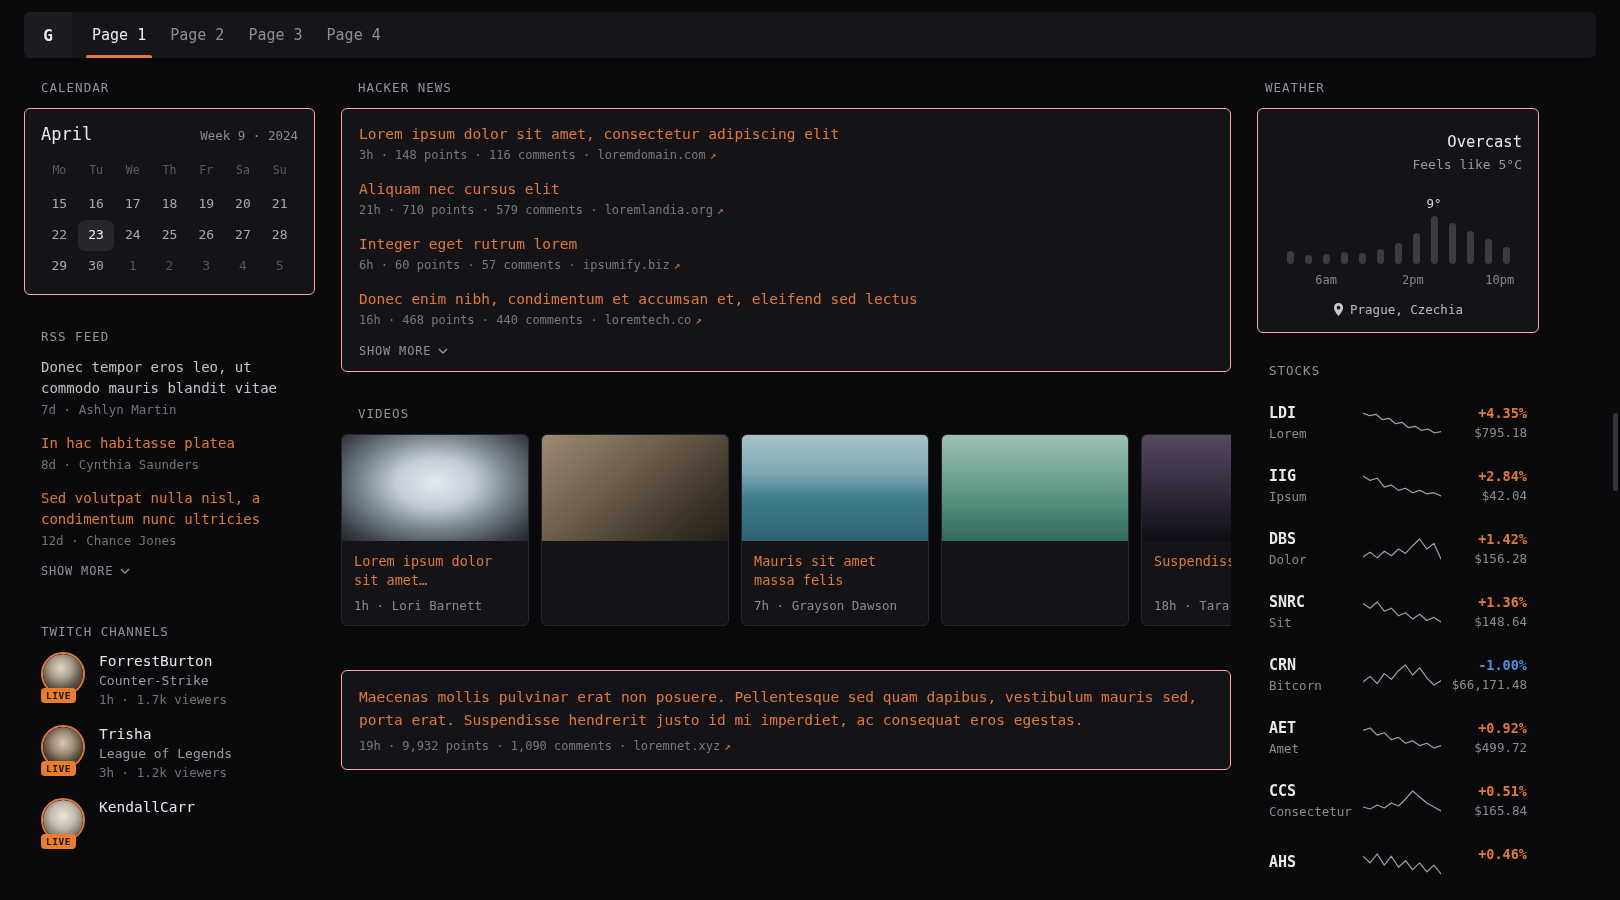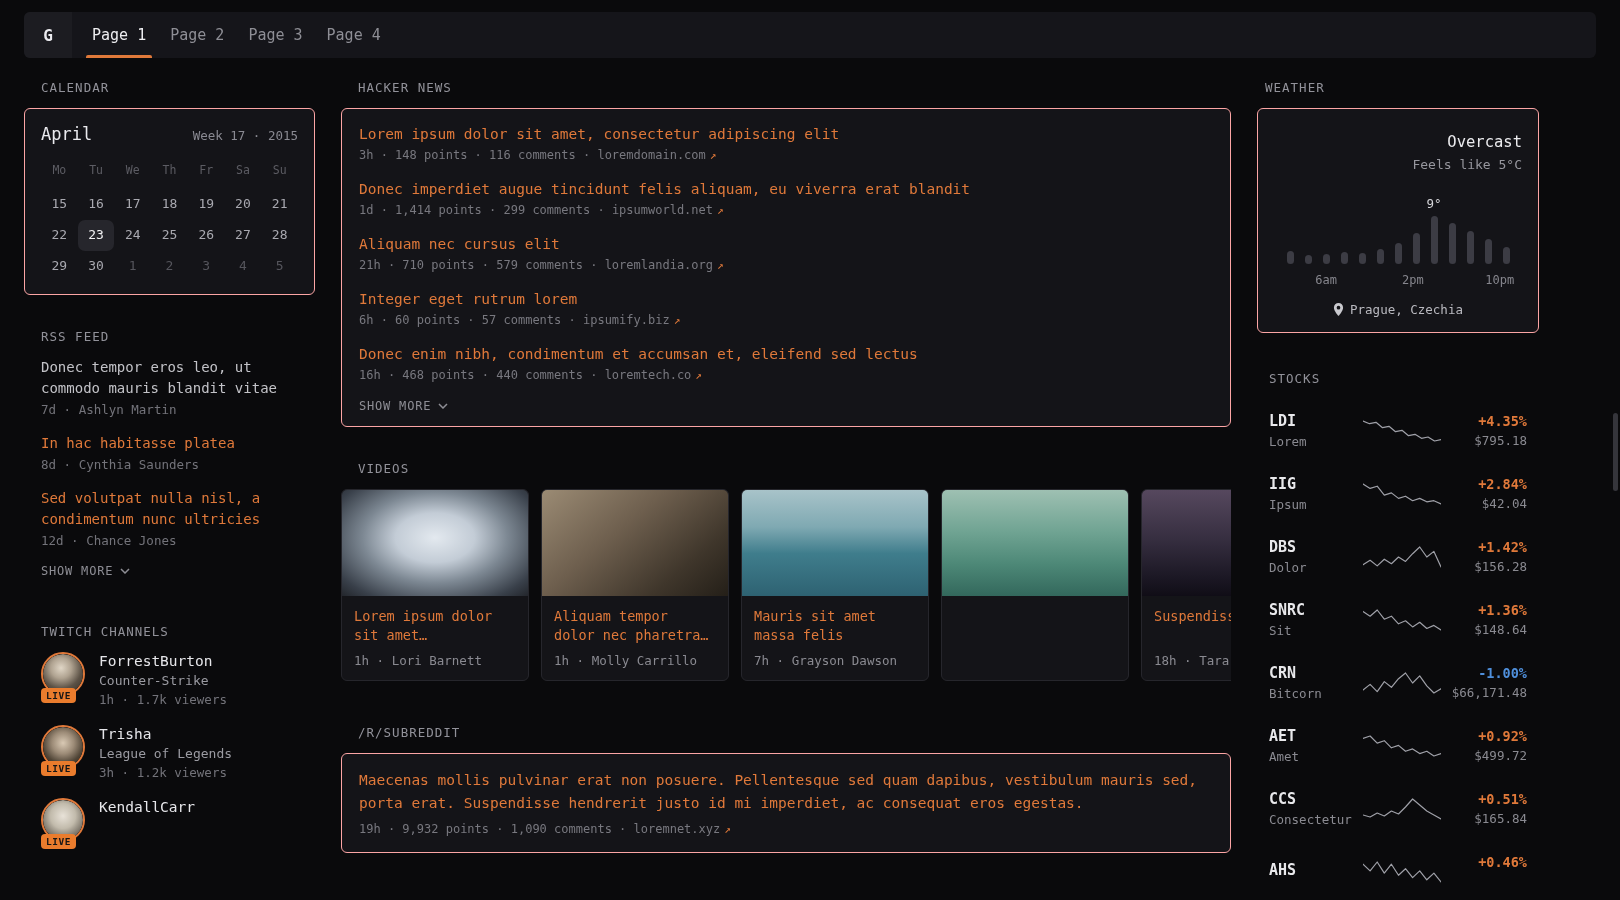--- a/index.html
+++ b/index.html
@@ -114,21 +114,21 @@
 
 <div class="main">
 
   <div>
 
     <div class="section">
       <div class="section-title">CALENDAR</div>
       <div class="card cal">
         <div class="cal-head">
           <div class="cal-month">April</div>
-          <div class="cal-week">Week 17 · 2015</div>
+          <div class="cal-week">Week 9 · 2024</div>
         </div>
         <div class="cal-grid">
           <span class="cal-dow">Mo</span>
           <span class="cal-dow">Tu</span>
           <span class="cal-dow">We</span>
           <span class="cal-dow">Th</span>
           <span class="cal-dow">Fr</span>
           <span class="cal-dow">Sa</span>
           <span class="cal-dow">Su</span>
           <span class="cal-day">15</span>
@@ -229,24 +229,20 @@
   <div>
 
     <div class="section">
       <div class="section-title">HACKER NEWS</div>
       <div class="card hn">
         <div class="hn-item">
           <div class="hn-title">Lorem ipsum dolor sit amet, consectetur adipiscing elit</div>
           <div class="hn-meta"><span>3h · 148 points · 116 comments · </span><span class="hn-domain">loremdomain.com</span><span class="ext"></span></div>
         </div>
         <div class="hn-item">
-          <div class="hn-title">Donec imperdiet augue tincidunt felis aliquam, eu viverra erat blandit</div>
-          <div class="hn-meta"><span>1d · 1,414 points · 299 comments · </span><span class="hn-domain">ipsumworld.net</span><span class="ext"></span></div>
-        </div>
-        <div class="hn-item">
           <div class="hn-title">Aliquam nec cursus elit</div>
           <div class="hn-meta"><span>21h · 710 points · 579 comments · </span><span class="hn-domain">loremlandia.org</span><span class="ext"></span></div>
         </div>
         <div class="hn-item">
           <div class="hn-title">Integer eget rutrum lorem</div>
           <div class="hn-meta"><span>6h · 60 points · 57 comments · </span><span class="hn-domain">ipsumify.biz</span><span class="ext"></span></div>
         </div>
         <div class="hn-item">
           <div class="hn-title">Donec enim nibh, condimentum et accumsan et, eleifend sed lectus</div>
           <div class="hn-meta"><span>16h · 468 points · 440 comments · </span><span class="hn-domain">loremtech.co</span><span class="ext"></span></div>
@@ -265,24 +261,20 @@
       <div class="vid-row">
         <div class="vid-card">
           <div class="vid-thumb vt1"></div>
           <div class="vid-body">
             <div class="vid-title">Lorem ipsum dolor sit amet consectetu…</div>
             <div class="vid-meta">1h · Lori Barnett</div>
           </div>
         </div>
         <div class="vid-card">
           <div class="vid-thumb vt2"></div>
-          <div class="vid-body">
-            <div class="vid-title">Aliquam tempor dolor nec pharetra…</div>
-            <div class="vid-meta">1h · Molly Carrillo</div>
-          </div>
         </div>
         <div class="vid-card">
           <div class="vid-thumb vt3"></div>
           <div class="vid-body">
             <div class="vid-title">Mauris sit amet massa felis</div>
             <div class="vid-meta">7h · Grayson Dawson</div>
           </div>
         </div>
         <div class="vid-card">
           <div class="vid-thumb vt4"></div>
@@ -291,31 +283,30 @@
           <div class="vid-thumb vt5"></div>
           <div class="vid-body">
             <div class="vid-title">Suspendisse diam</div>
             <div class="vid-meta">18h · Tara</div>
           </div>
         </div>
       </div>
     </div>
 
     <div class="section" style="margin-top:44px;">
-      <div class="section-title">/R/SUBREDDIT</div>
       <div class="card sub">
         <div class="sub-title">Maecenas mollis pulvinar erat non posuere. Pellentesque sed quam dapibus, vestibulum mauris sed, porta erat. Suspendisse hendrerit justo id mi imperdiet, ac consequat eros egestas.</div>
         <div class="sub-meta"><span>19h · 9,932 points · 1,090 comments · </span><span class="hn-domain">loremnet.xyz</span><span class="ext"></span></div>
       </div>
     </div>
   </div>
 
   <div>
 
-    <div class="section" style="margin-bottom:38px;">
+    <div class="section" style="margin-bottom:30px;">
       <div class="section-title" style="padding-left:8px;">WEATHER</div>
       <div class="card weather">
         <div class="w-cond">Overcast</div>
         <div class="w-feels">Feels like 5°C</div>
         <div class="w-chart">
             <div class="wbar" style="height: 13px;"></div>
             <div class="wbar" style="height: 9px;"></div>
             <div class="wbar" style="height: 10px;"></div>
             <div class="wbar" style="height: 12px;"></div>
             <div class="wbar" style="height: 11px;"></div>

